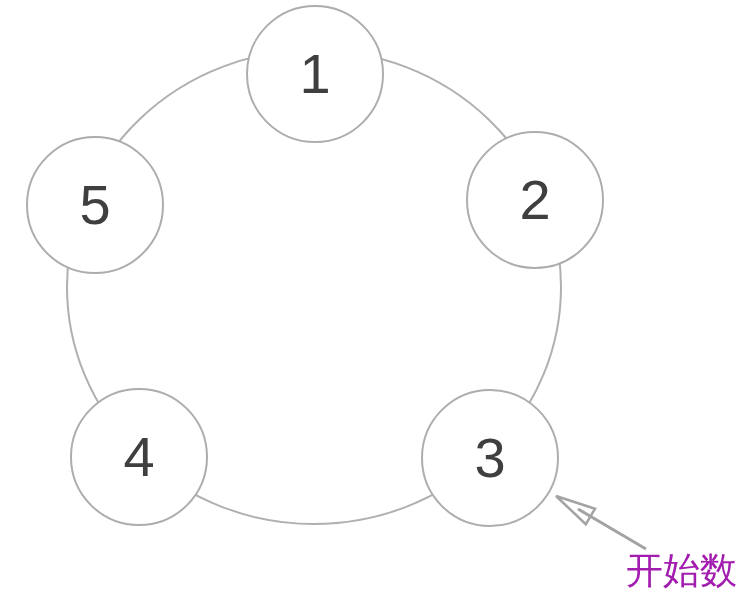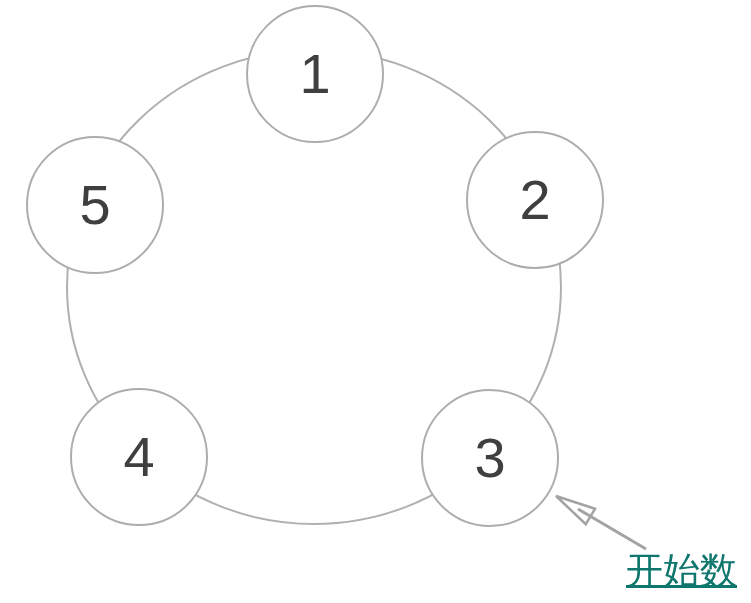--- a/index.html
+++ b/index.html
@@ -44,24 +44,23 @@
   .node-2 { left: 466px; top: 131px; }
   .node-3 { left: 421px; top: 389px; }
   .node-4 { left: 70px;  top: 388px; }
   .node-5 { left: 26px;  top: 136px; }
   .annotation-label {
     position: absolute;
     left: 626px;
     top: 551px;
     font-size: 37px;
     line-height: 1.1;
-    color: #0f766e;
+    color: #a21caf;
     white-space: nowrap;
     z-index: 1;
-    text-decoration: underline;
   }
 </style>
 </head>
 <body>
 
 <div class="stage">
 
   <svg class="diagram-canvas" width="751" height="603" viewBox="0 0 751 603">
 
     <ellipse cx="314" cy="287" rx="247" ry="237" fill="none" stroke="#b0b0b0" stroke-width="2"></ellipse>

